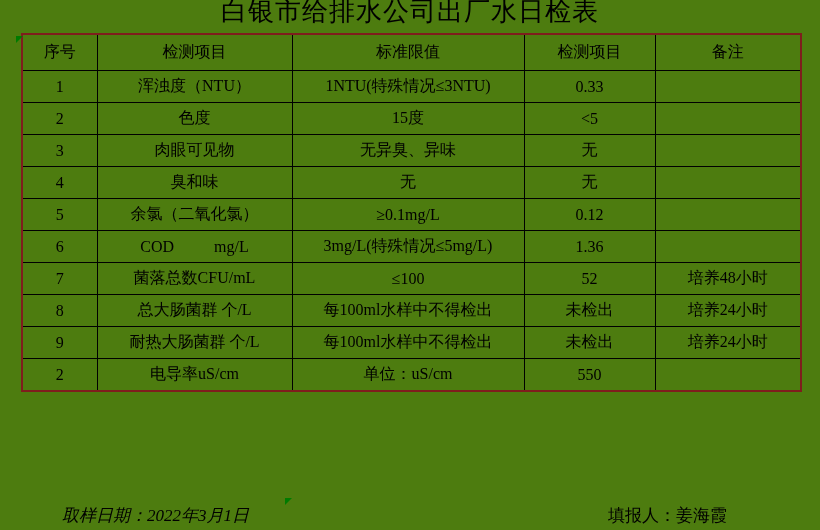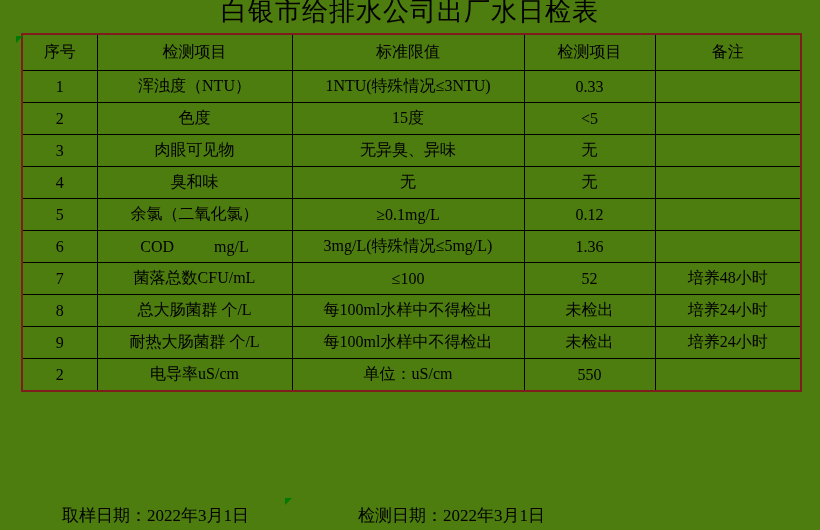--- a/index.html
+++ b/index.html
@@ -59,21 +59,21 @@
   .tri-footer { left: 285px; top: 498px; }
   .footer-line {
     position: absolute;
     top: 504px;
     left: 0;
     width: 100%;
     height: 26px;
     font-size: 17px;
   }
   .footer-item { position: absolute; white-space: nowrap; }
-  .f-sampling { left: 62px; }
+  .f-sampling { left: 62px; font-style: italic; }
   .f-testdate { left: 358px; }
   .f-reporter { left: 608px; }
 </style>
 </head>
 <body>
 
 <div class="page">
 
   <div class="title">白银市给排水公司出厂水日检表</div>
 
@@ -166,16 +166,16 @@
         <td></td>
       </tr>
     </tbody>
   </table>
 
   <div class="tri tri-header"></div>
   <div class="tri tri-footer"></div>
 
   <div class="footer-line">
     <span class="footer-item f-sampling"><span>取样日期：</span><span>2022年3月1日</span></span>
-    <span class="footer-item f-testdate"><span>检测日期：</span><span>2022年3月1日</span></span>
+    <span class="footer-item f-reporter"><span>填报人：</span><span>姜海霞</span></span>
   </div>
 
 </div>
 
 </body></html>

